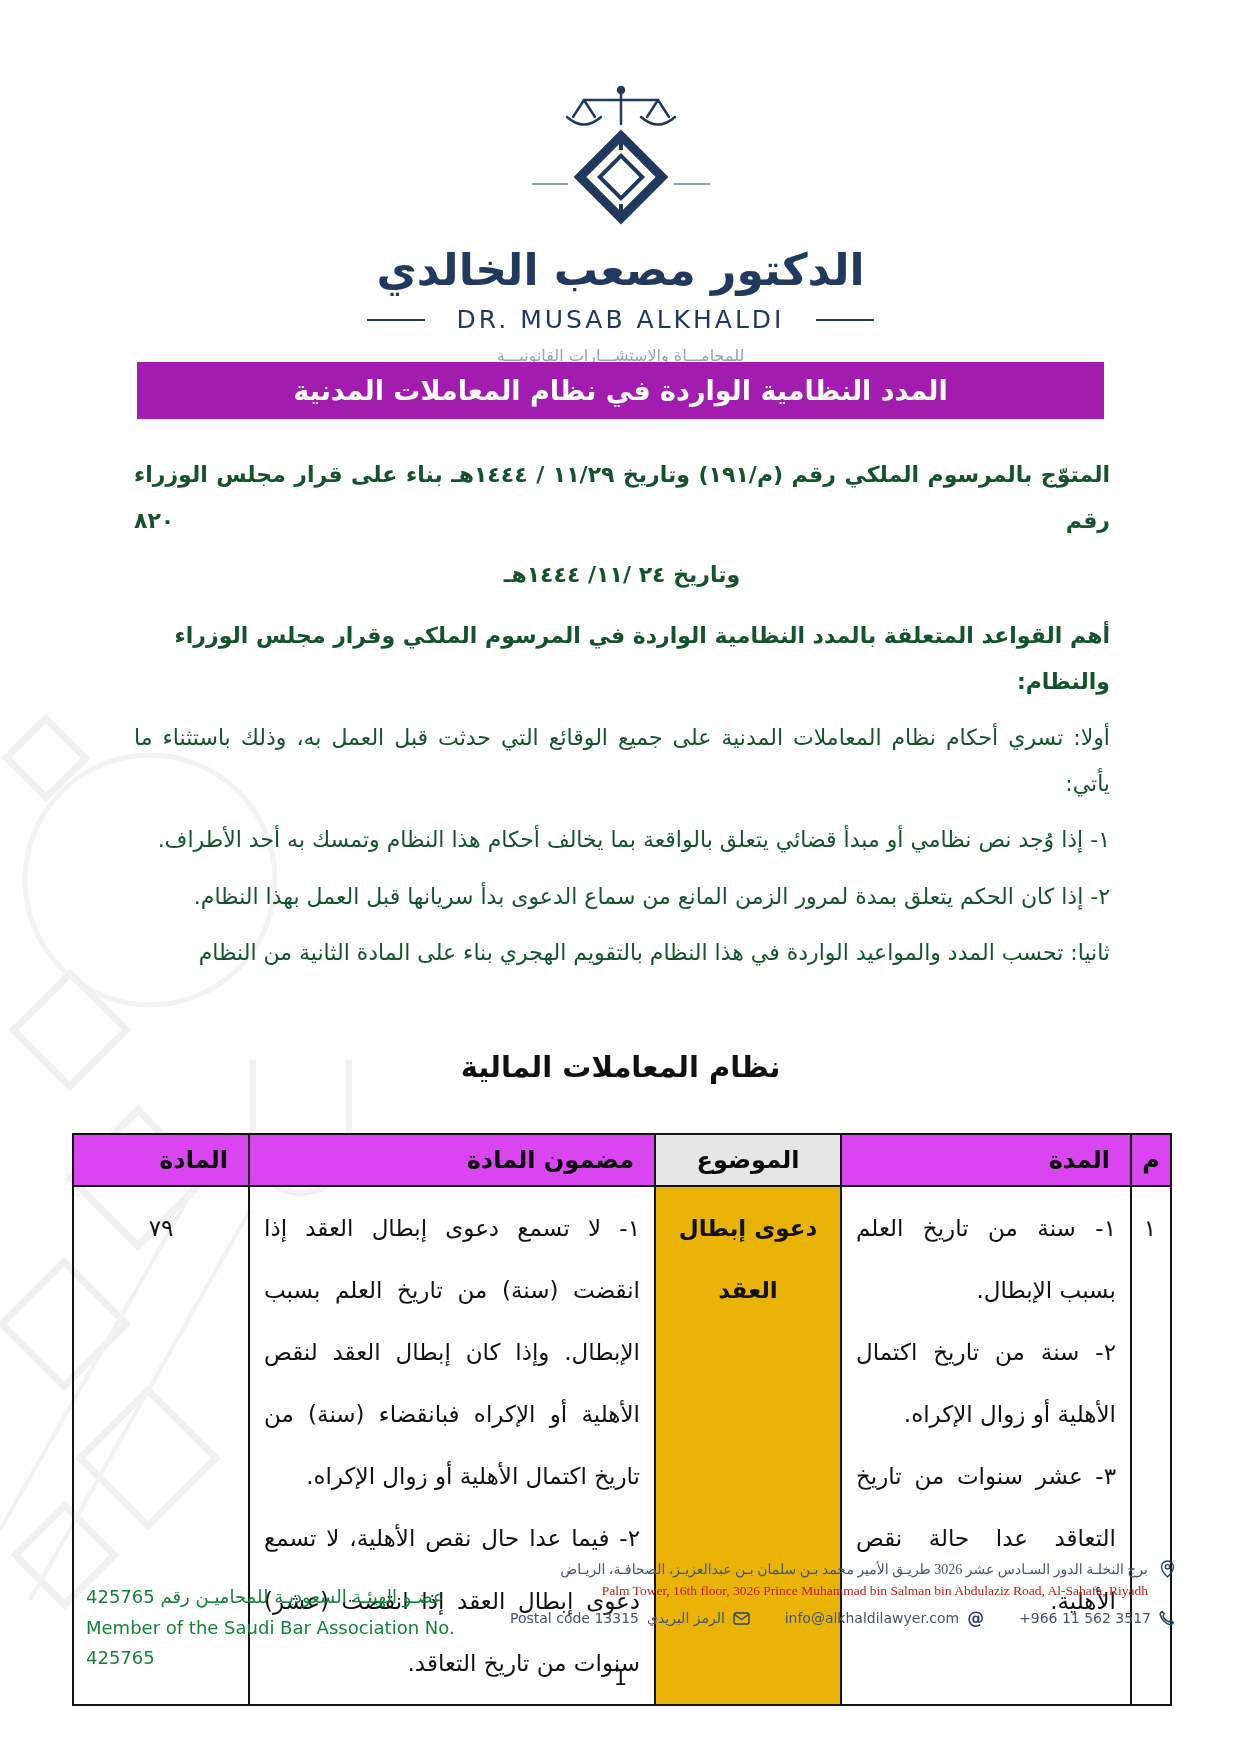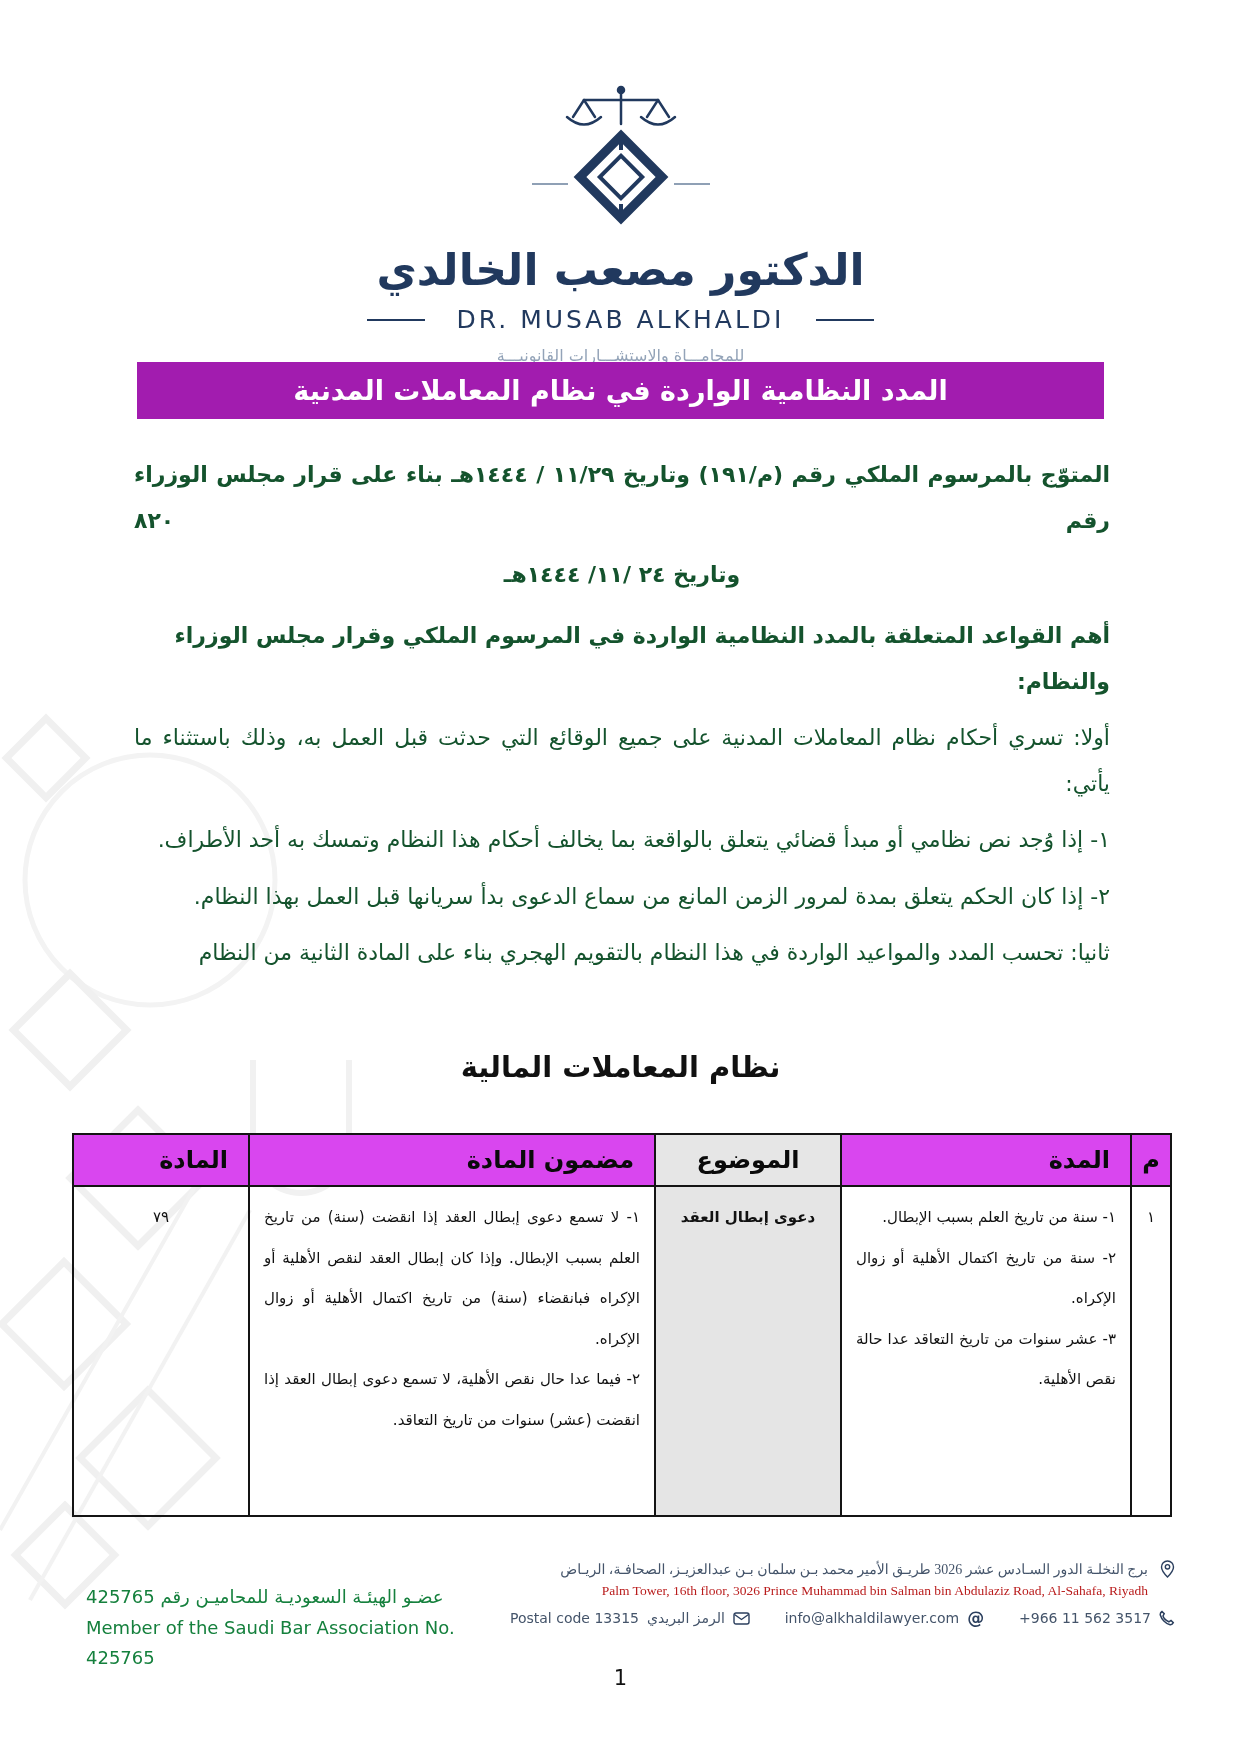--- a/index.html
+++ b/index.html
@@ -46,23 +46,23 @@
     position:absolute; top:1133px; left:72px; width:1098px; z-index:1;
     border-collapse:collapse; direction:rtl; table-layout:fixed;
   }
   .law-table th, .law-table td { border:2px solid #141414; vertical-align:top; }
   .law-table th {
     background:#d946ef; color:#0a0a0a; font-size:24px; font-weight:bold;
     height:52px; padding:6px 20px; text-align:right; vertical-align:middle;
   }
   .law-table th.th-center { text-align:center; padding:6px 4px; }
   .law-table th.th-subject { background:#e6e6e6; }
-  .law-table td { font-size:15px; line-height:2.7; padding:10px 14px; height:330px; }
+  .law-table td { font-size:23px; line-height:2.7; padding:10px 14px; height:330px; }
   .td-num, .td-article { text-align:center; padding-top:14px; }
-  .td-subject { background:#e5e5e5; font-weight:bold; text-align:center; padding-top:14px; line-height:1.6; }
+  .td-subject { background:#eab308; font-weight:bold; text-align:center; padding-top:14px; line-height:1.6; }
   .cell-item { text-align:justify; text-align-last:right; }
   
   .footer-right {
     position:absolute; top:1560px; right:66px; width:665px; z-index:1;
     direction:rtl; color:#44546a; font-size:14px;
   }
   .f-row { display:flex; align-items:center; gap:12px;font-family:Liberation Serif, serif; }
   .f-row + .f-row { margin-top:5px; }
   .f-en { direction:ltr; text-align:right; padding-left:2px; font-size:13.5px; color:#b91c1c; }
   .f-contacts { margin-top:9px; display:flex; justify-content:space-between; align-items:center; }

